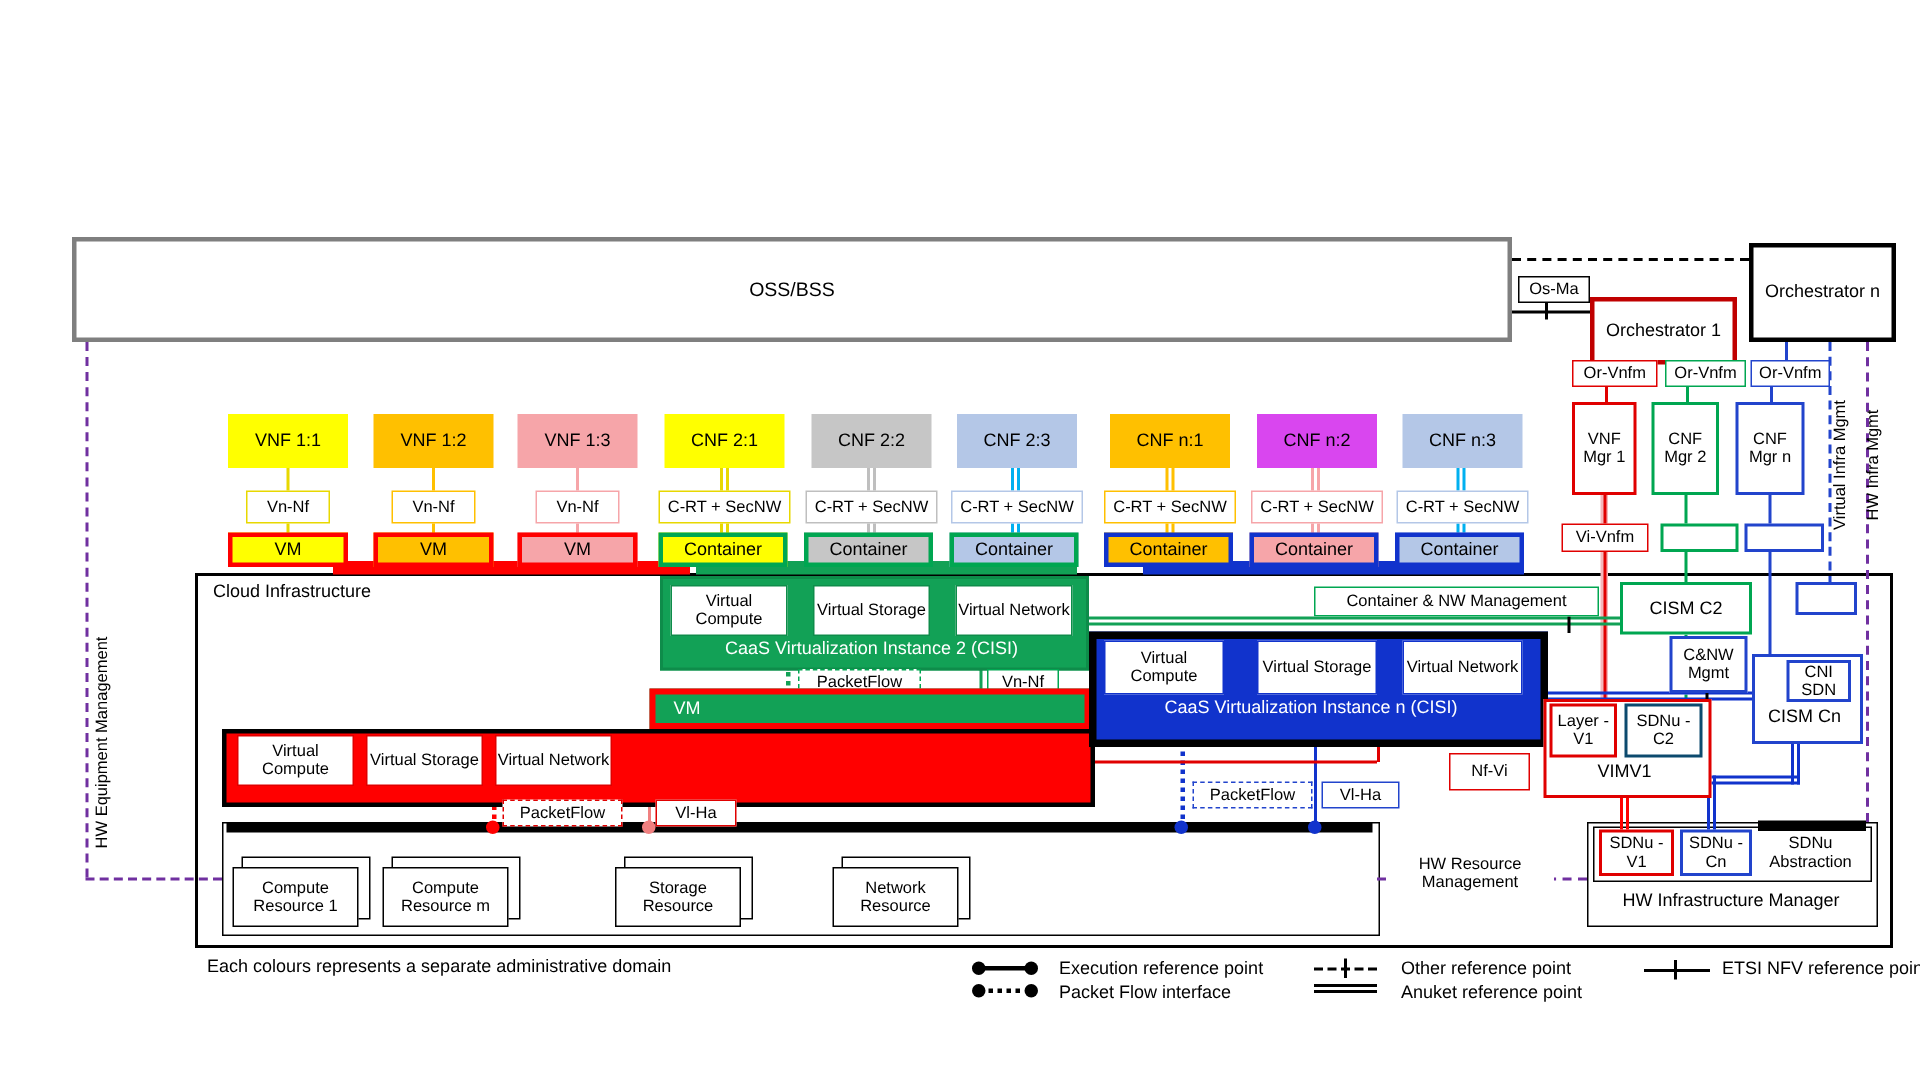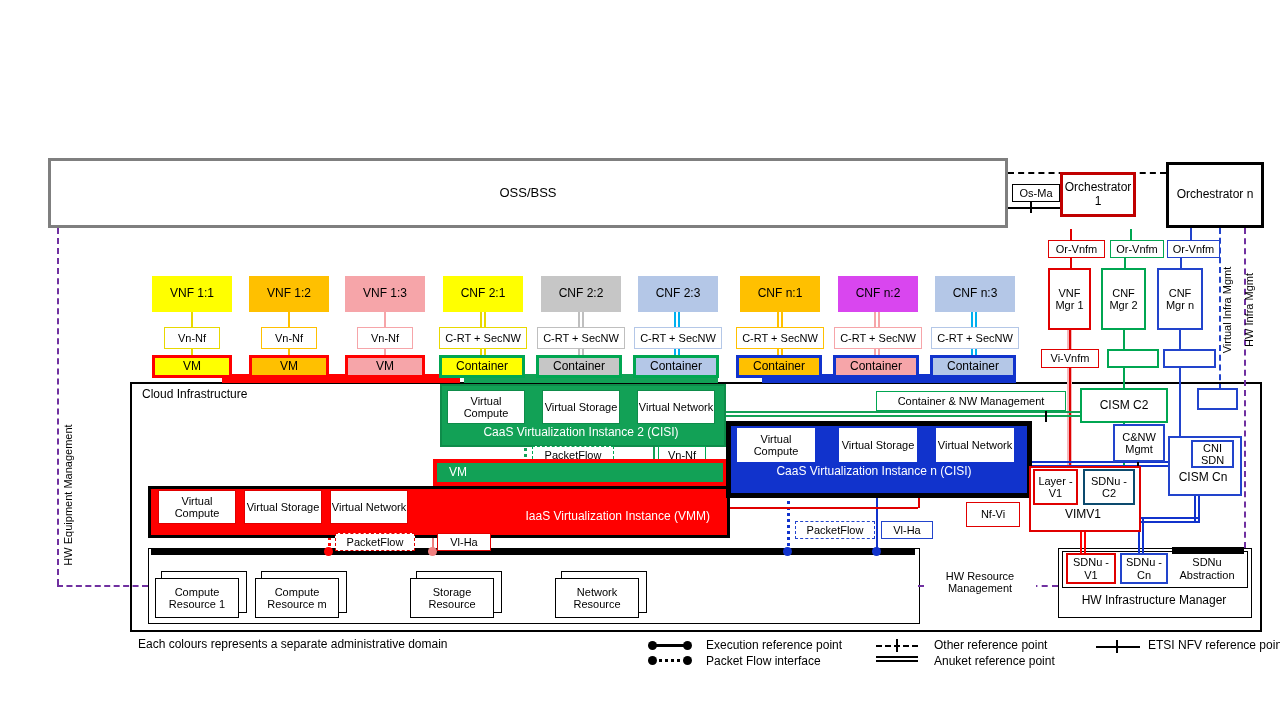--- a/index.html
+++ b/index.html
@@ -123,21 +123,21 @@
 
   <div class="dblv" style="left:1080px;top:528px;height:25px;border-color:#FF0000"></div>
   <div class="dblv" style="left:1194px;top:492px;height:31px;border-color:#1133CC"></div>
   <div class="dblh" style="left:1138px;top:517px;width:62px;border-color:#1133CC"></div>
   <div class="dblv" style="left:1138px;top:517px;height:36px;border-color:#1133CC"></div>
 
   <div class="dshh" style="left:918px;top:585px;width:140px;border-color:#7030A0"></div>
 
   <div class="fb s13" style="left:48px;top:158px;width:960px;height:70px;border:3px solid #7F7F7F">OSS/BSS</div>
   <div class="fb s11" style="left:1012px;top:184px;width:48px;height:18px;border:1px solid #000">Os-Ma</div>
-  <div class="fb" style="left:1060px;top:172px;width:76px;height:45px;border:3.5px solid #C00000">Orchestrator 1</div>
+  <div class="fb" style="left:1060px;top:198px;width:98px;height:45px;border:3.5px solid #C00000">Orchestrator 1</div>
   <div class="fb" style="left:1166px;top:162px;width:98px;height:66px;border:3px solid #000">Orchestrator n</div>
   <div class="fb s11" style="left:1048px;top:240px;width:57px;height:18px;border:1.5px solid #E00000">Or-Vnfm</div>
   <div class="fb s11" style="left:1110px;top:240px;width:54px;height:18px;border:1.5px solid #00A651">Or-Vnfm</div>
   <div class="fb s11" style="left:1167px;top:240px;width:53px;height:18px;border:1.5px solid #2244CC">Or-Vnfm</div>
   <div class="fb s11" style="left:1048px;top:268px;width:43px;height:62px;border:2px solid #E00000">VNF Mgr 1</div>
   <div class="fb s11" style="left:1101px;top:268px;width:45px;height:62px;border:2px solid #00A651">CNF Mgr 2</div>
   <div class="fb s11" style="left:1157px;top:268px;width:46px;height:62px;border:2px solid #2244CC">CNF Mgr n</div>
   <div class="fb s11" style="left:1041px;top:349px;width:58px;height:19px;border:1.5px solid #E00000">Vi-Vnfm</div>
   <div class="fb" style="left:1107px;top:349px;width:52px;height:19px;border:2px solid #00A651"></div>
   <div class="fb" style="left:1163px;top:349px;width:53px;height:19px;border:2px solid #2244CC"></div>
@@ -186,21 +186,20 @@
 
   <div class="fb s11" style="left:876px;top:391px;width:190px;height:20px;border:1.5px solid #00A651">Container &amp; NW Management</div>
   <div class="fb" style="left:1080px;top:388px;width:88px;height:35px;border:2px solid #00A651">CISM C2</div>
 
   <div class="fb left wt" style="left:433px;top:459px;width:294px;height:27px;background:#12A156;border:4px solid #FF0000;padding-left:12px">VM</div>
 
   <div class="a" style="left:148px;top:486px;width:576px;height:46px;background:#FF0000;border:3px solid #000"></div>
   <div class="fb s11" style="left:158px;top:490px;width:78px;height:34px;border:1px solid #E00000">Virtual Compute</div>
   <div class="fb s11" style="left:244px;top:490px;width:78px;height:34px;border:1px solid #E00000">Virtual Storage</div>
   <div class="fb s11" style="left:330px;top:490px;width:78px;height:34px;border:1px solid #E00000">Virtual Network</div>
-  <div class="fb right wt tr" style="left:400px;top:509px;width:310px;height:16px">IaaS Virtualization Instance (VMM)</div>
   <div class="fb s11" style="left:335px;top:533px;width:80px;height:18px;border:1.5px dashed #E00000">PacketFlow</div>
   <div class="fb s11" style="left:437px;top:533px;width:54px;height:18px;border:1.5px solid #E00000">Vl-Ha</div>
 
   <div class="a" style="left:726px;top:421px;width:296px;height:67px;background:#1133CC;border:5px solid #000"></div>
   <div class="fb s11" style="left:736px;top:427px;width:80px;height:36px;border:1px solid #1133CC">Virtual Compute</div>
   <div class="fb s11" style="left:838px;top:427px;width:80px;height:36px;border:1px solid #1133CC">Virtual Storage</div>
   <div class="fb s11" style="left:935px;top:427px;width:80px;height:36px;border:1px solid #1133CC">Virtual Network</div>
   <div class="fb wt tr" style="left:728px;top:464px;width:292px;height:16px">CaaS Virtualization Instance n (CISI)</div>
   <div class="fb s11" style="left:795px;top:521px;width:80px;height:18px;border:1.5px dashed #2244CC">PacketFlow</div>
   <div class="fb s11" style="left:881px;top:521px;width:52px;height:18px;border:1.5px solid #2244CC">Vl-Ha</div>

